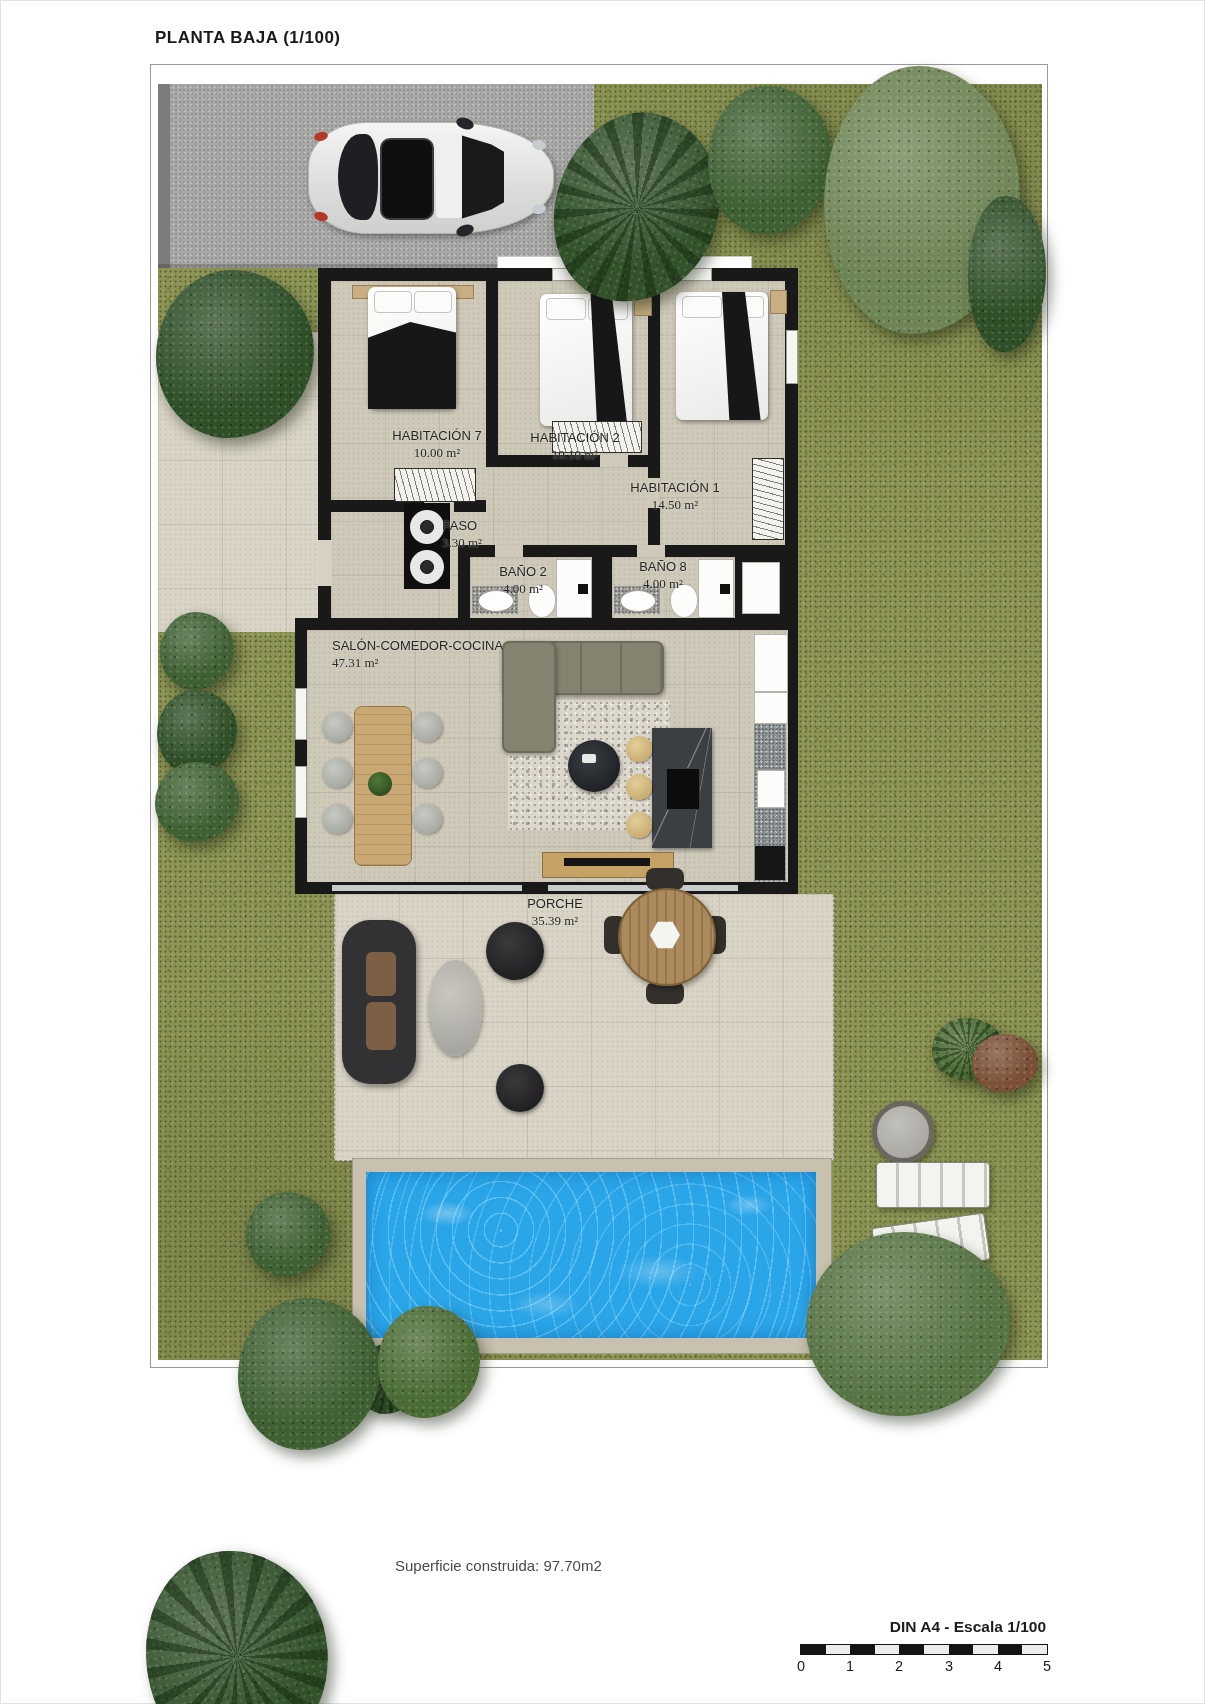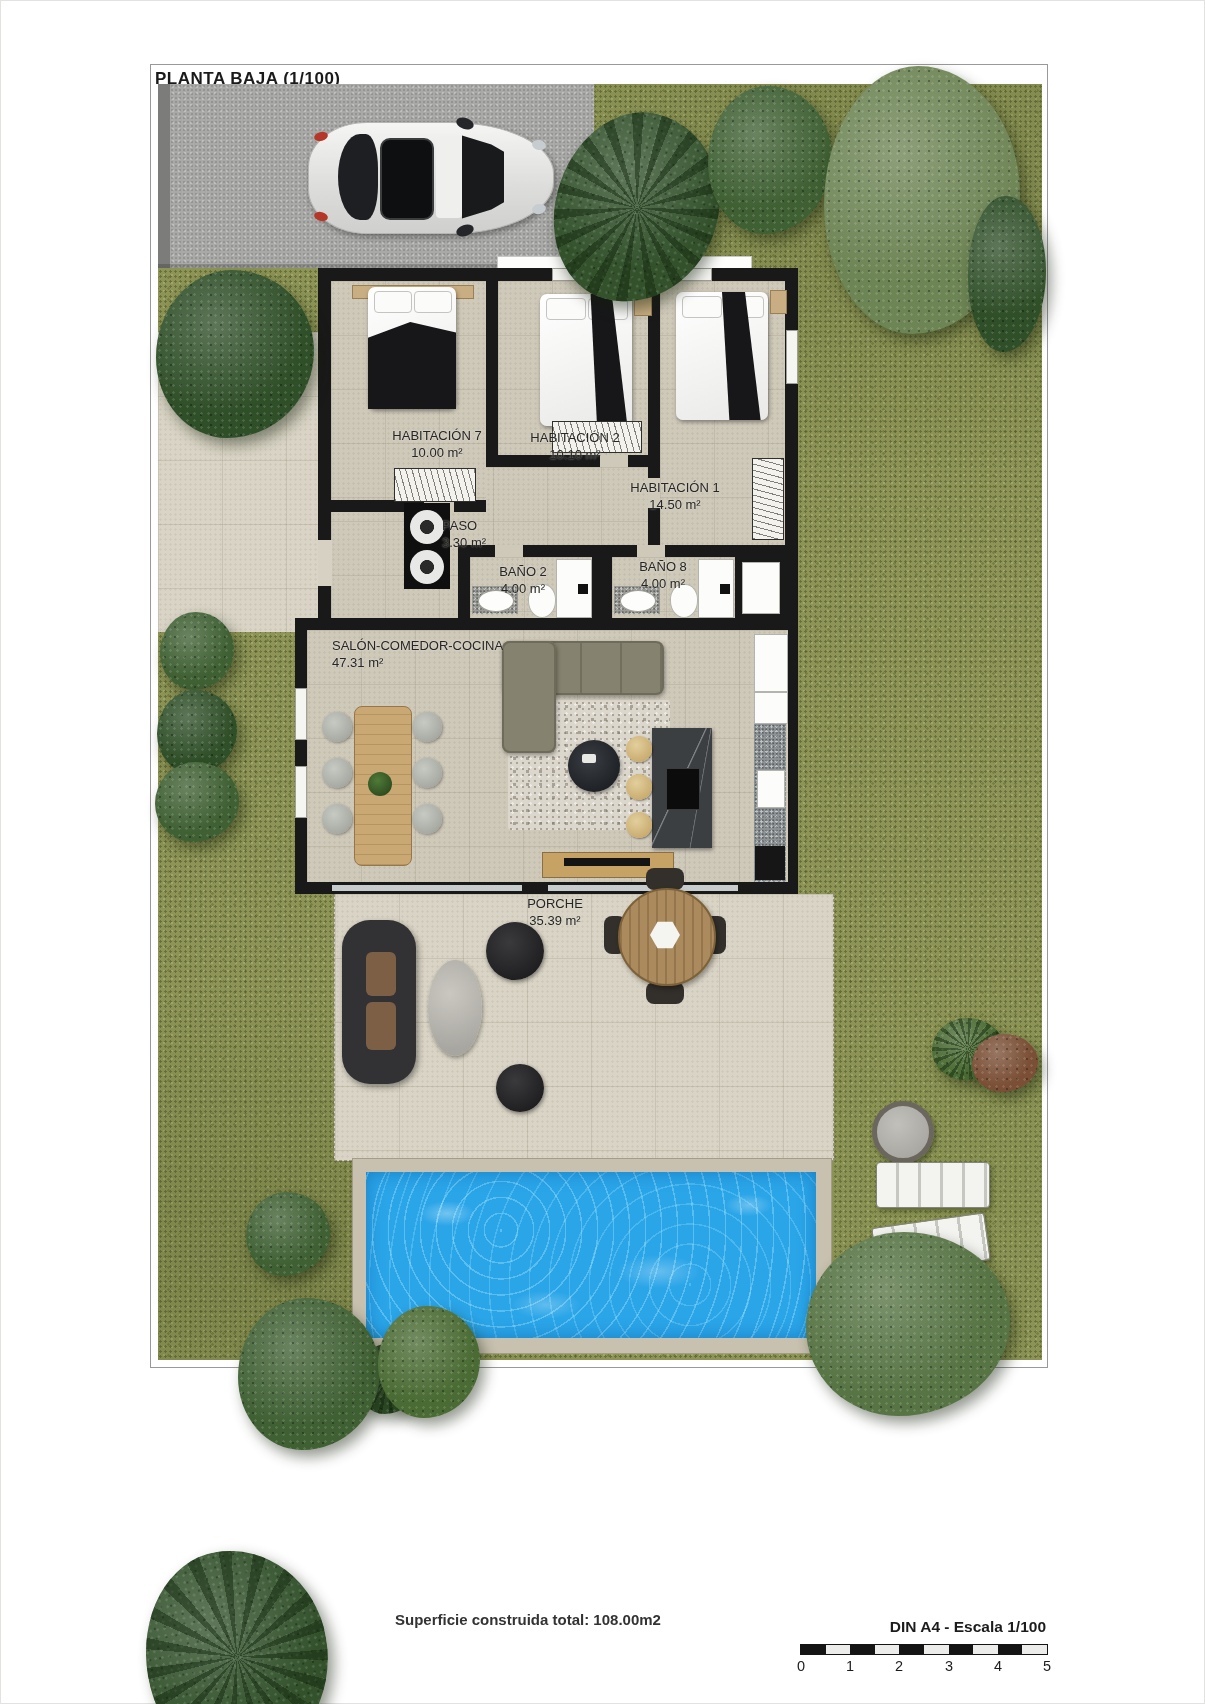--- a/index.html
+++ b/index.html
@@ -69,36 +69,36 @@
   .tred{background-color:#7a4f35}
   .water{background-color:#2aa5e8;background-image:
     radial-gradient(40px 18px at 18% 25%,rgba(255,255,255,.35),transparent 70%),
     radial-gradient(60px 24px at 65% 60%,rgba(255,255,255,.28),transparent 70%),
     radial-gradient(34px 16px at 85% 20%,rgba(255,255,255,.3),transparent 70%),
     radial-gradient(50px 20px at 40% 80%,rgba(255,255,255,.26),transparent 70%),
     repeating-radial-gradient(circle at 30% 35%,rgba(180,235,255,.35) 0 1.5px,transparent 1.5px 16px),
     repeating-radial-gradient(circle at 72% 68%,rgba(150,225,255,.3) 0 1.5px,transparent 1.5px 20px);
     box-shadow:inset 0 0 18px rgba(0,70,140,.4);}
   .rlabel{font-size:13px;color:#262626;text-align:center;line-height:1.28;text-shadow:0 0 2px rgba(240,238,230,.7);}
-  .rlabel .area{display:block;}
+  .rlabel .area{display:block;font-family:Liberation Serif, serif;}
   #title{font-size:17px;font-weight:bold;color:#1a1a1a;letter-spacing:.5px;}
   .sum{font-size:15px;color:#4a4a4a;line-height:27px;}
   .sum.b{font-weight:bold;color:#333;}
   #sblabel{font-size:15.5px;color:#1c1c1c;text-align:right;font-weight:bold;}
   .tick{position:absolute;width:20px;text-align:center;font-size:14.5px;color:#1c1c1c;}
   #sbar{background:repeating-linear-gradient(90deg,#141414 0 24.6px,#ececea 24.6px 49.2px);border:1px solid #141414;}
 </style>
 </head>
 <body>
 
 <div id="page">
 
   <div class="abs" style="left:150px;top:64px;width:896px;height:1302px;border:1px solid #999;background:#fff;"></div>
 
-  <div class="abs" id="title" style="left:155px;top:28px;width:420px;height:26px;margin-top:41px;">PLANTA BAJA (1/100)</div>
+  <div class="abs" id="title" style="left:155px;top:28px;width:420px;height:26px;">PLANTA BAJA (1/100)</div>
 
   <div class="abs grass" style="left:158px;top:84px;width:884px;height:1276px;"></div>
   <div class="abs gshade" style="left:158px;top:84px;width:884px;height:1276px;"></div>
 
   <div class="abs paving" style="left:158px;top:84px;width:436px;height:184px;"></div>
   <div class="abs" style="left:158px;top:84px;width:12px;height:184px;background:#7c7c7a;"></div>
   <div class="abs" style="left:158px;top:264px;width:436px;height:4px;background:rgba(0,0,0,.18);"></div>
 
   <div class="abs slab" style="left:158px;top:332px;width:174px;height:300px;border-right:1px dashed #8f8a7e;"></div>
 
@@ -282,21 +282,21 @@
   </div>
   <div class="abs rlabel" style="left:332px;top:638px;width:190px;text-align:left;">
     <span>SALÓN-COMEDOR-COCINA</span>
     <span class="area">47.31 m²</span>
   </div>
   <div class="abs rlabel" style="left:495px;top:896px;width:120px;">
     <span>PORCHE</span>
     <span class="area">35.39 m²</span>
   </div>
 
-  <div class="abs sum b" style="left:395px;top:1606px;width:400px;">Superficie construida total: 108.00m2</div>
+  <div class="abs sum" style="left:395px;top:1552px;width:400px;">Superficie construida: 97.70m2</div>
 
   <div class="abs" id="sblabel" style="left:800px;top:1618px;width:246px;height:20px;">DIN A4 - Escala 1/100</div>
   <div class="abs" id="sbar" style="left:800px;top:1644px;width:246px;height:9px;"></div>
   <div class="tick" style="left:791px;top:1658px;">0</div>
   <div class="tick" style="left:840px;top:1658px;">1</div>
   <div class="tick" style="left:889px;top:1658px;">2</div>
   <div class="tick" style="left:939px;top:1658px;">3</div>
   <div class="tick" style="left:988px;top:1658px;">4</div>
   <div class="tick" style="left:1037px;top:1658px;">5</div>
 

